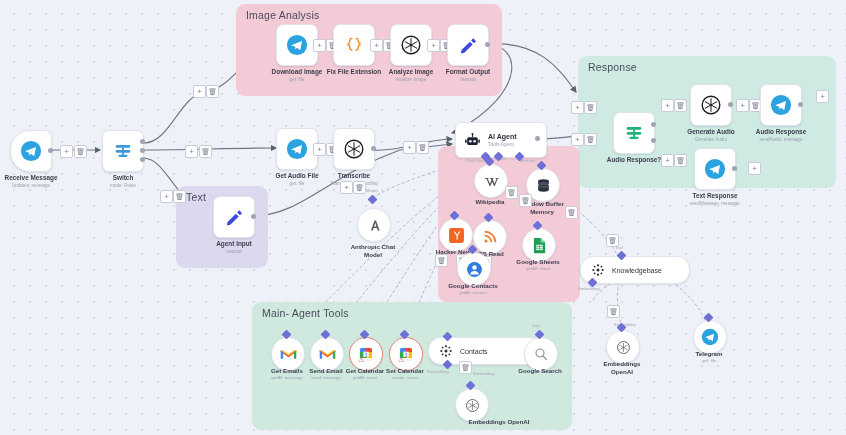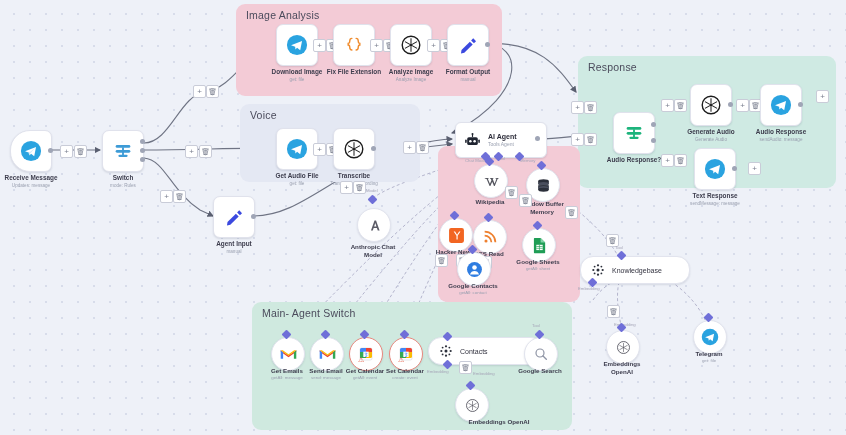--- a/index.html
+++ b/index.html
@@ -147,29 +147,29 @@
       <path d="M444,404 C450,390 458,378 470,372"></path>
       <path d="M619,282 C615,300 620,320 622,330"></path>
       <path d="M709,330 C700,300 670,275 640,268"></path>
       <path d="M593,300 C600,290 610,282 618,280"></path>
     </g>
   </svg>
 
   <div class="group g-image" style="left:236px;top:4px;width:266px;height:92px;">
     <span class="g-title">Image Analysis</span>
   </div>
-  <div class="group g-voice" style="left:240px;top:104px;width:180px;height:78px;">
-    <span class="g-title">Voice</span>
+  <div class="group g-text" style="left:176px;top:186px;width:92px;height:82px;">
+    <span class="g-title">Text</span>
   </div>
   <div class="group g-handlers" style="left:578px;top:56px;width:258px;height:132px;">
     <span class="g-title">Response</span>
   </div>
   <div class="group g-tools" style="left:438px;top:146px;width:142px;height:156px;background:#f3cbd6;"></div>
   <div class="group g-agenttools" style="left:252px;top:302px;width:320px;height:128px;">
-    <span class="g-title">Main- Agent Switch</span>
+    <span class="g-title">Main- Agent Tools</span>
   </div>
 
   <div class="node" style="left:10px;top:130px;border-radius:20px 7px 7px 20px;">
     <svg class="ico" width="22" height="22" viewBox="0 0 24 24">
       <circle cx="12" cy="12" r="11" fill="#2aa3e0"></circle>
       <path d="M5.5 12.3l12-4.6-2 10-3.4-2.6-1.8 1.8-.3-3z" fill="#fff"></path>
       <path d="M9.1 14.4l7.4-5.6-5.8 6.6z" fill="#cfe9f8"></path>
     </svg>
     <div class="nlabel">
       <span class="t">Receive Message</span>

